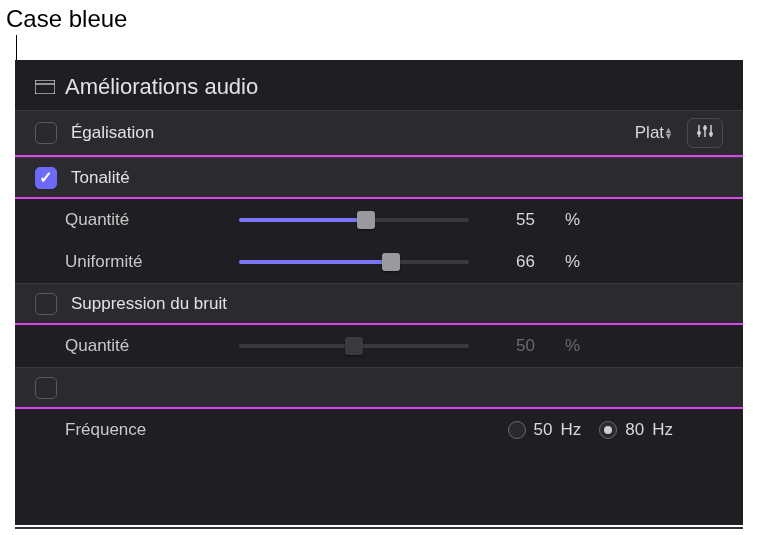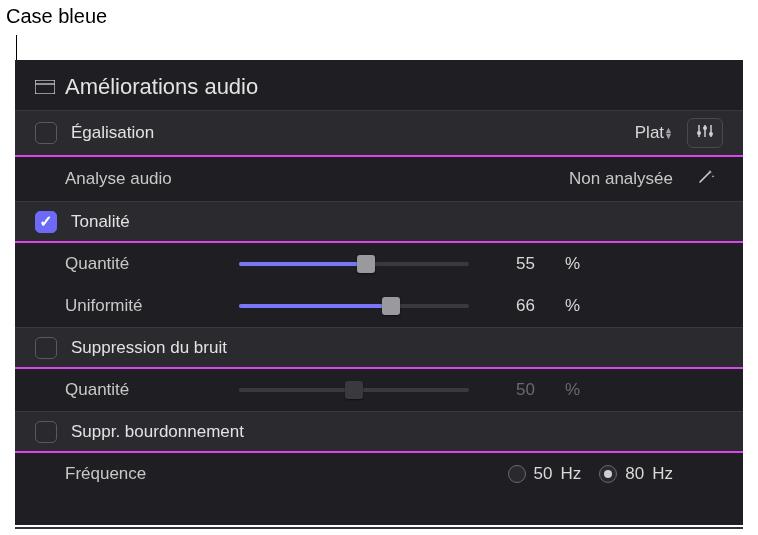--- a/index.html
+++ b/index.html
@@ -9,21 +9,21 @@
       font-size: 17px;
       color: #c8c8c8;
       width: 758px;
       height: 535px;
       position: relative;
     }
     .annotation {
       position: absolute;
       top: 5px;
       left: 6px;
-      font-size: 20px;
+      font-size: 24px;
       color: #000;
       font-weight: 400;
     }
     .annotation-line {
       position: absolute;
       left: 16px;
       top: 35px;
       width: 1px;
       height: 186px;
       background: #000;
@@ -246,36 +246,20 @@
             <line x1="15" y1="1" x2="15" y2="13" stroke="#d0d0d4" stroke-width="1.5"></line>
             <circle cx="3" cy="9" r="2" fill="#d0d0d4"></circle>
             <circle cx="9" cy="4" r="2" fill="#d0d0d4"></circle>
             <circle cx="15" cy="10" r="2" fill="#d0d0d4"></circle>
           </svg>
         </span>
       </div>
     </div>
   </div>
 
-  <div class="row subrow">
-    <div class="label">Analyse audio</div>
-    <div class="spacer"></div>
-    <div class="right-controls">
-      <span class="status-text">Non analysée</span>
-      <div class="wand-btn">
-        <span>
-          <svg width="20" height="20" viewBox="0 0 20 20">
-            <line x1="5" y1="15" x2="14" y2="6" stroke="#d0d0d4" stroke-width="1.6" stroke-linecap="round"></line>
-            <path d="M15 3 L15.6 4.4 L17 5 L15.6 5.6 L15 7 L14.4 5.6 L13 5 L14.4 4.4 Z" fill="#d0d0d4"></path>
-            <path d="M18 8 L18.4 8.9 L19.3 9.3 L18.4 9.7 L18 10.6 L17.6 9.7 L16.7 9.3 L17.6 8.9 Z" fill="#d0d0d4"></path>
-          </svg>
-        </span>
-      </div>
-    </div>
-  </div>
 
   <div class="row group">
     <div class="checkbox checked"></div>
     <div class="label">Tonalité</div>
   </div>
 
   <div class="row subrow">
     <div class="label">Quantité</div>
     <div class="slider-wrap">
       <div class="slider">
@@ -320,21 +304,20 @@
       </div>
     </div>
     <div class="value-cell disabled">
       <span>50</span>
       <span>%</span>
     </div>
   </div>
 
   <div class="row group">
     <div class="checkbox"></div>
-    <div class="label" style="flex:1">Suppr. bourdonnement</div>
   </div>
 
   <div class="row subrow">
     <div class="label">Fréquence</div>
     <div class="spacer"></div>
     <div class="radio-group" style="margin-right:50px">
       <div class="radio-opt">
         <span class="radio"></span>
         <span>50</span>
         <span>Hz</span>

